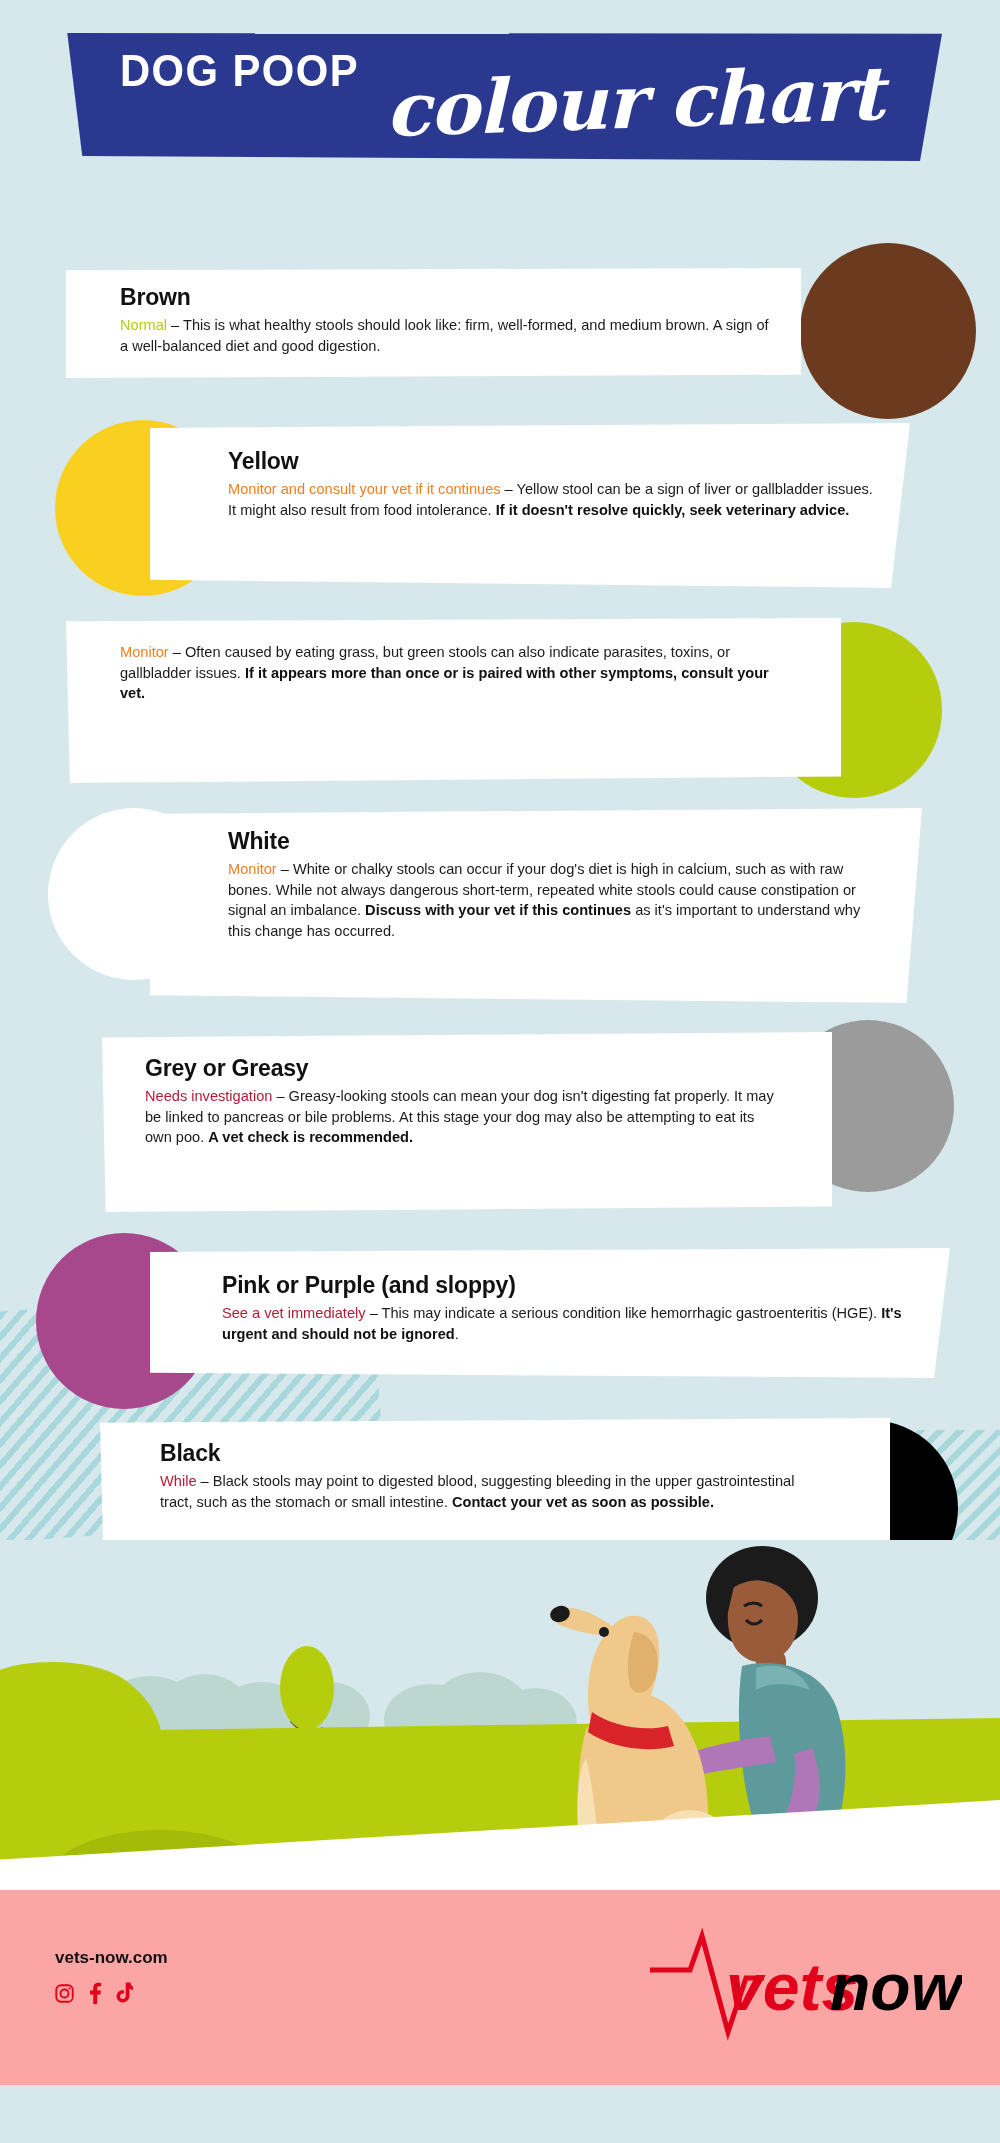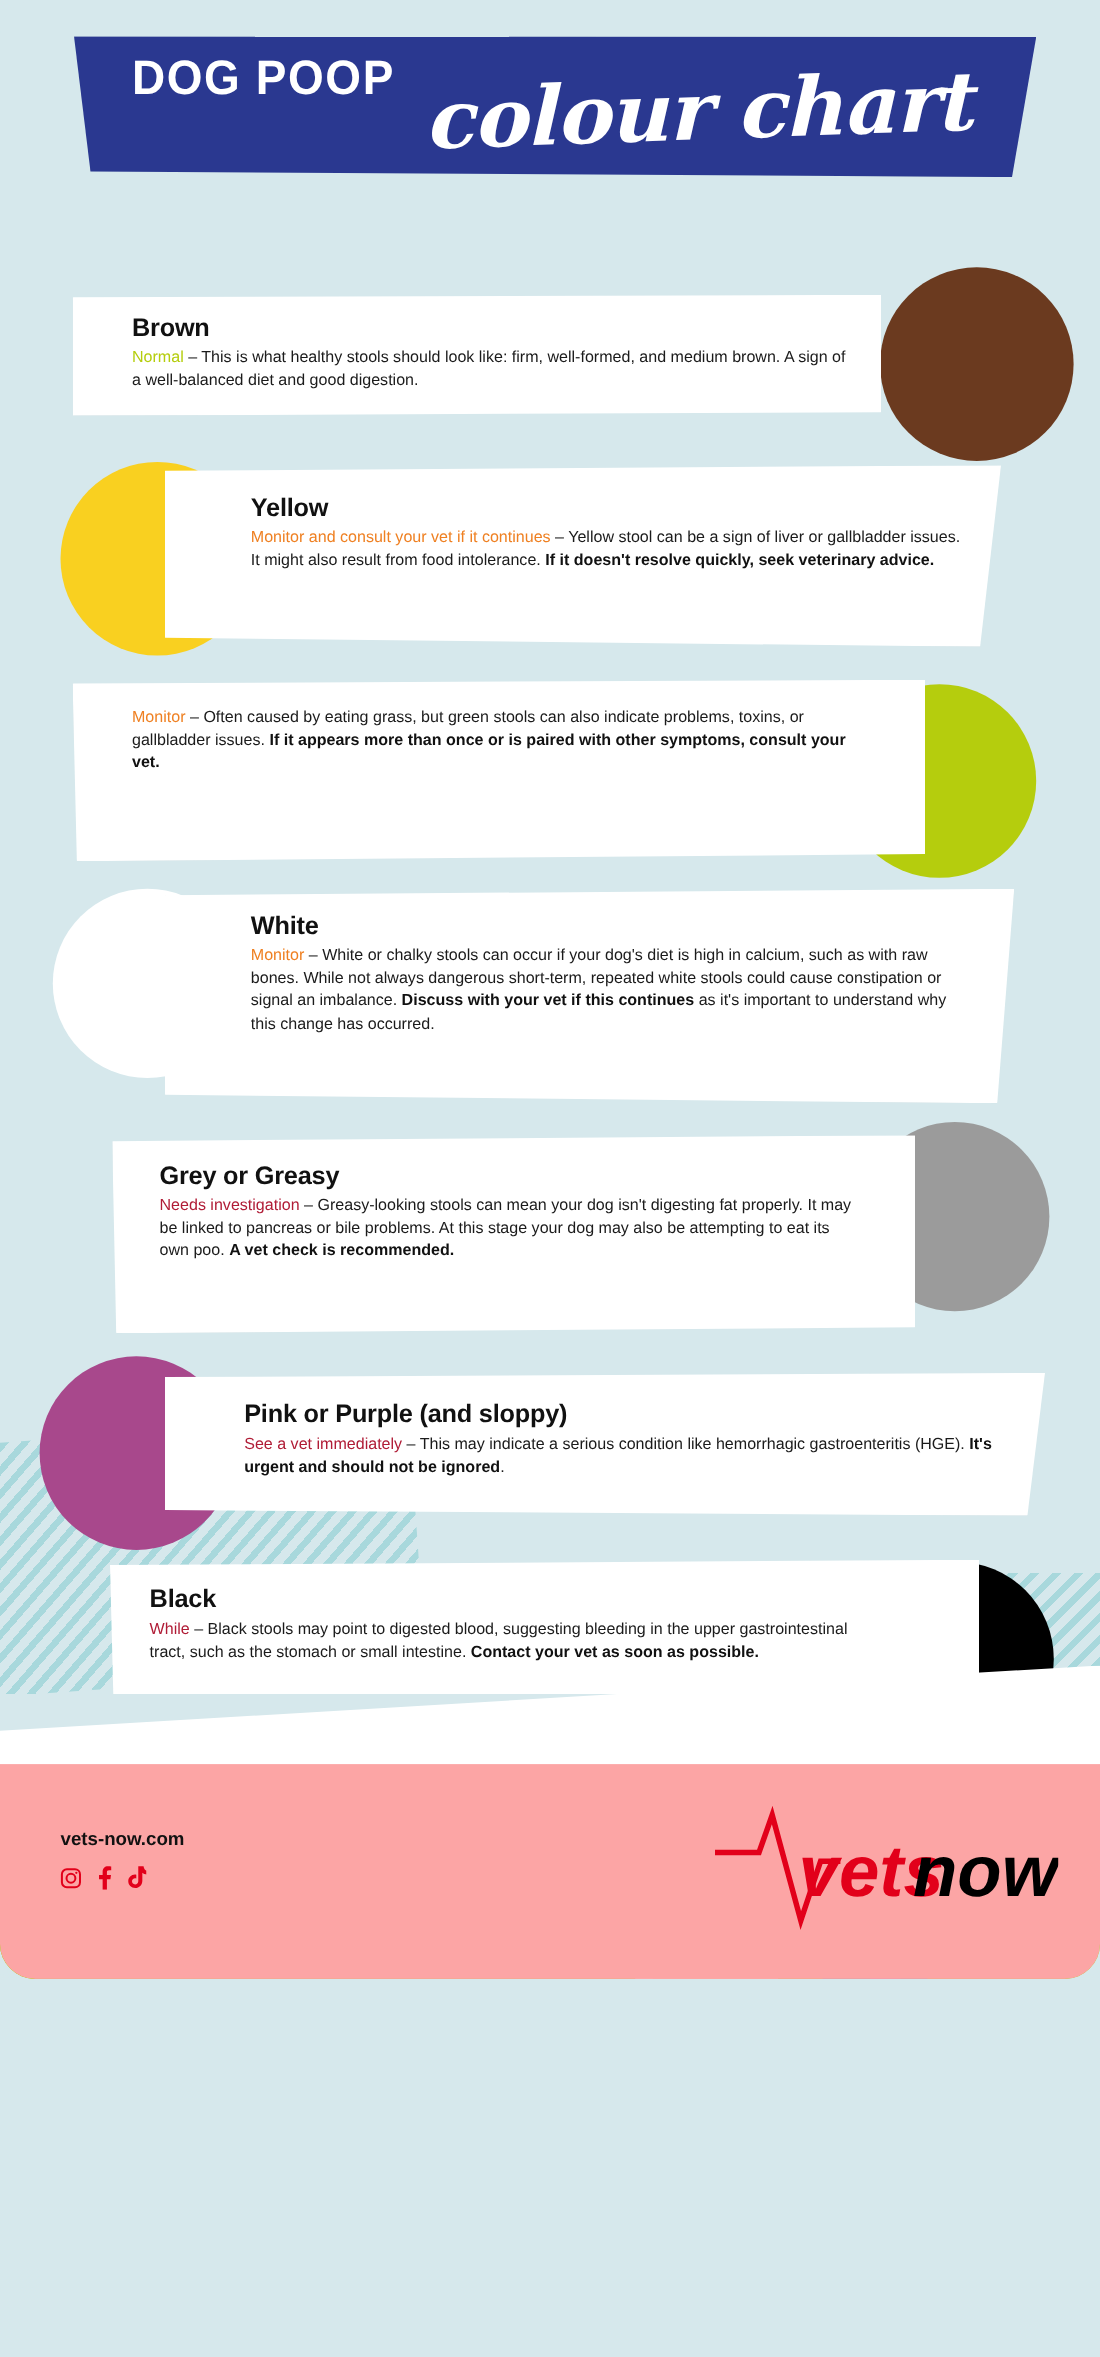--- a/index.html
+++ b/index.html
@@ -3,21 +3,21 @@
 <meta charset="utf-8">
 <style>
   * { box-sizing: border-box; margin: 0; padding: 0; }
   html, body {
     width: 1000px;
     height: 2143px;
     font-family: "Liberation Sans", sans-serif;
   }
   body { background: #d6e8ec; position: relative; overflow: hidden; }
 
-  #page { position: relative; width: 1000px; height: 1799px; background: #d6e8ec; overflow: hidden; border-radius: 32px; }
+  #page { position: relative; width: 1000px; height: 2085px; background: #d6e8ec; overflow: hidden; }
 
   
   .stripes {
     position: absolute;
     background-image: repeating-linear-gradient(
         -45deg,
         #a8d8dc 0px, #a8d8dc 6px,
         rgba(255,255,255,0) 6px, rgba(255,255,255,0) 14px);
     pointer-events: none;
   }
@@ -152,21 +152,21 @@
     <div class="card-body">
       <span class="lead" style="color:#ef8022;">Monitor and consult your vet if it continues</span><span> – Yellow stool can be a sign of liver or gallbladder issues. It might also result from food intolerance. </span><span class="strong">If it doesn't resolve quickly, seek veterinary advice.</span><span></span>
     </div>
   </div>
 
   <div class="card" style="left:66px; top:618px; width:775px; height:165px;
               clip-path: polygon(0% 2%, 100% 0%, 100% 96%, 0.5% 100%);">
   </div>
   <div class="card-inner" style="left:120px; top:642px; width:655px;">
     <div class="card-body">
-      <span class="lead" style="color:#ef8022;">Monitor</span><span> – Often caused by eating grass, but green stools can also indicate problems, toxins, or gallbladder issues. </span><span class="strong">If it appears more than once or is paired with other symptoms, consult your vet.</span><span></span>
+      <span class="lead" style="color:#ef8022;">Monitor</span><span> – Often caused by eating grass, but green stools can also indicate parasites, toxins, or gallbladder issues. </span><span class="strong">If it appears more than once or is paired with other symptoms, consult your vet.</span><span></span>
     </div>
   </div>
 
   <div class="card" style="left:150px; top:808px; width:772px; height:195px;
               clip-path: polygon(0% 3%, 100% 0%, 98% 100%, 0% 96%);">
   </div>
   <div class="card-inner" style="left:228px; top:828px; width:655px;">
     <div class="card-title">White</div>
     <div class="card-body">
       <span class="lead" style="color:#ef8022;">Monitor</span><span> – White or chalky stools can occur if your dog's diet is high in calcium, such as with raw bones. While not always dangerous short-term, repeated white stools could cause constipation or signal an imbalance. </span><span class="strong">Discuss with your vet if this continues</span><span> as it's important to understand why this change has occurred.</span>
@@ -189,21 +189,21 @@
   <div class="card-inner" style="left:222px; top:1272px; width:700px;">
     <div class="card-title">Pink or Purple (and sloppy)</div>
     <div class="card-body">
       <span class="lead" style="color:#b01c36;">See a vet immediately</span><span> – This may indicate a serious condition like hemorrhagic gastroenteritis (HGE). </span><span class="strong">It's urgent and should not be ignored</span><span>.</span>
     </div>
   </div>
 
   <div class="card" style="left:100px; top:1418px; width:790px; height:160px;
               clip-path: polygon(0% 3%, 100% 0%, 100% 96%, 0.5% 100%);">
   </div>
-  <div class="card-inner" style="left:136px; top:1440px; width:640px;">
+  <div class="card-inner" style="left:160px; top:1440px; width:640px;">
     <div class="card-title">Black</div>
     <div class="card-body">
       <span class="lead" style="color:#b01c36;">While</span><span> – Black stools may point to digested blood, suggesting bleeding in the upper gastrointestinal tract, such as the stomach or small intestine. </span><span class="strong">Contact your vet as soon as possible.</span><span></span>
     </div>
   </div>
 
   <div id="illustration">
     <svg width="1000" height="420" viewBox="0 0 1000 420" xmlns="http://www.w3.org/2000/svg">
 
       <rect x="0" y="0" width="1000" height="420" fill="#d6e8ec"></rect>

